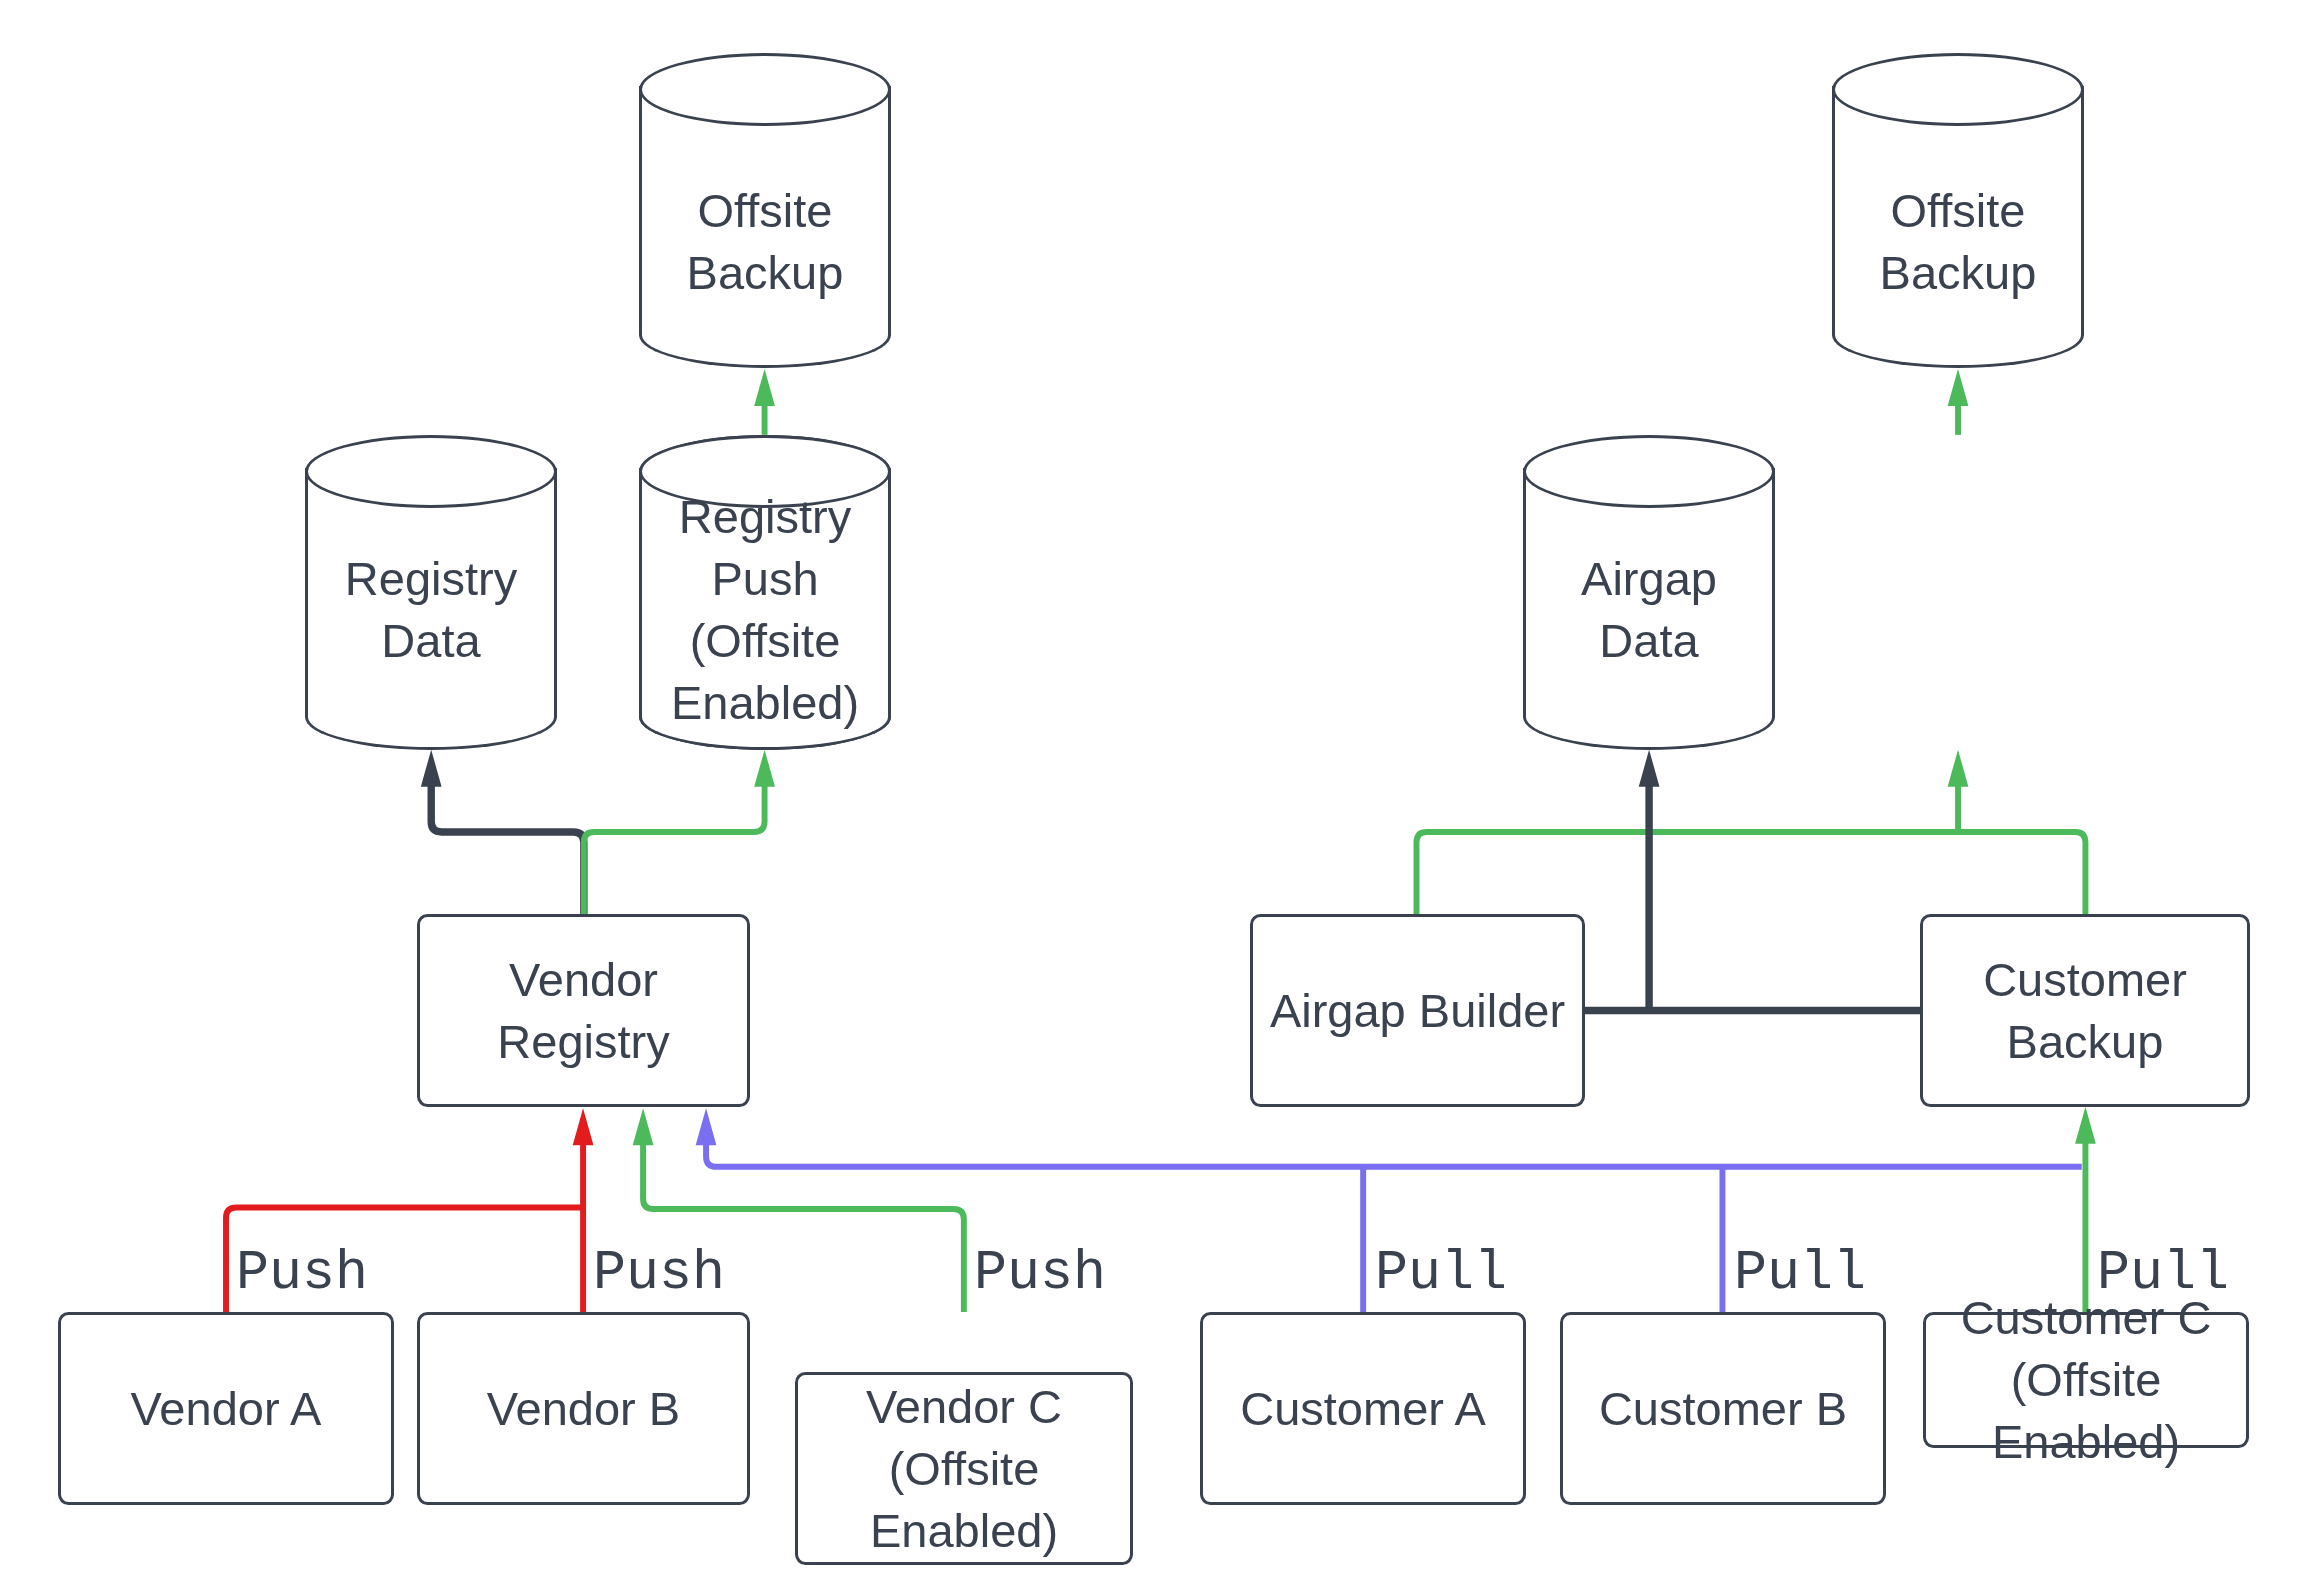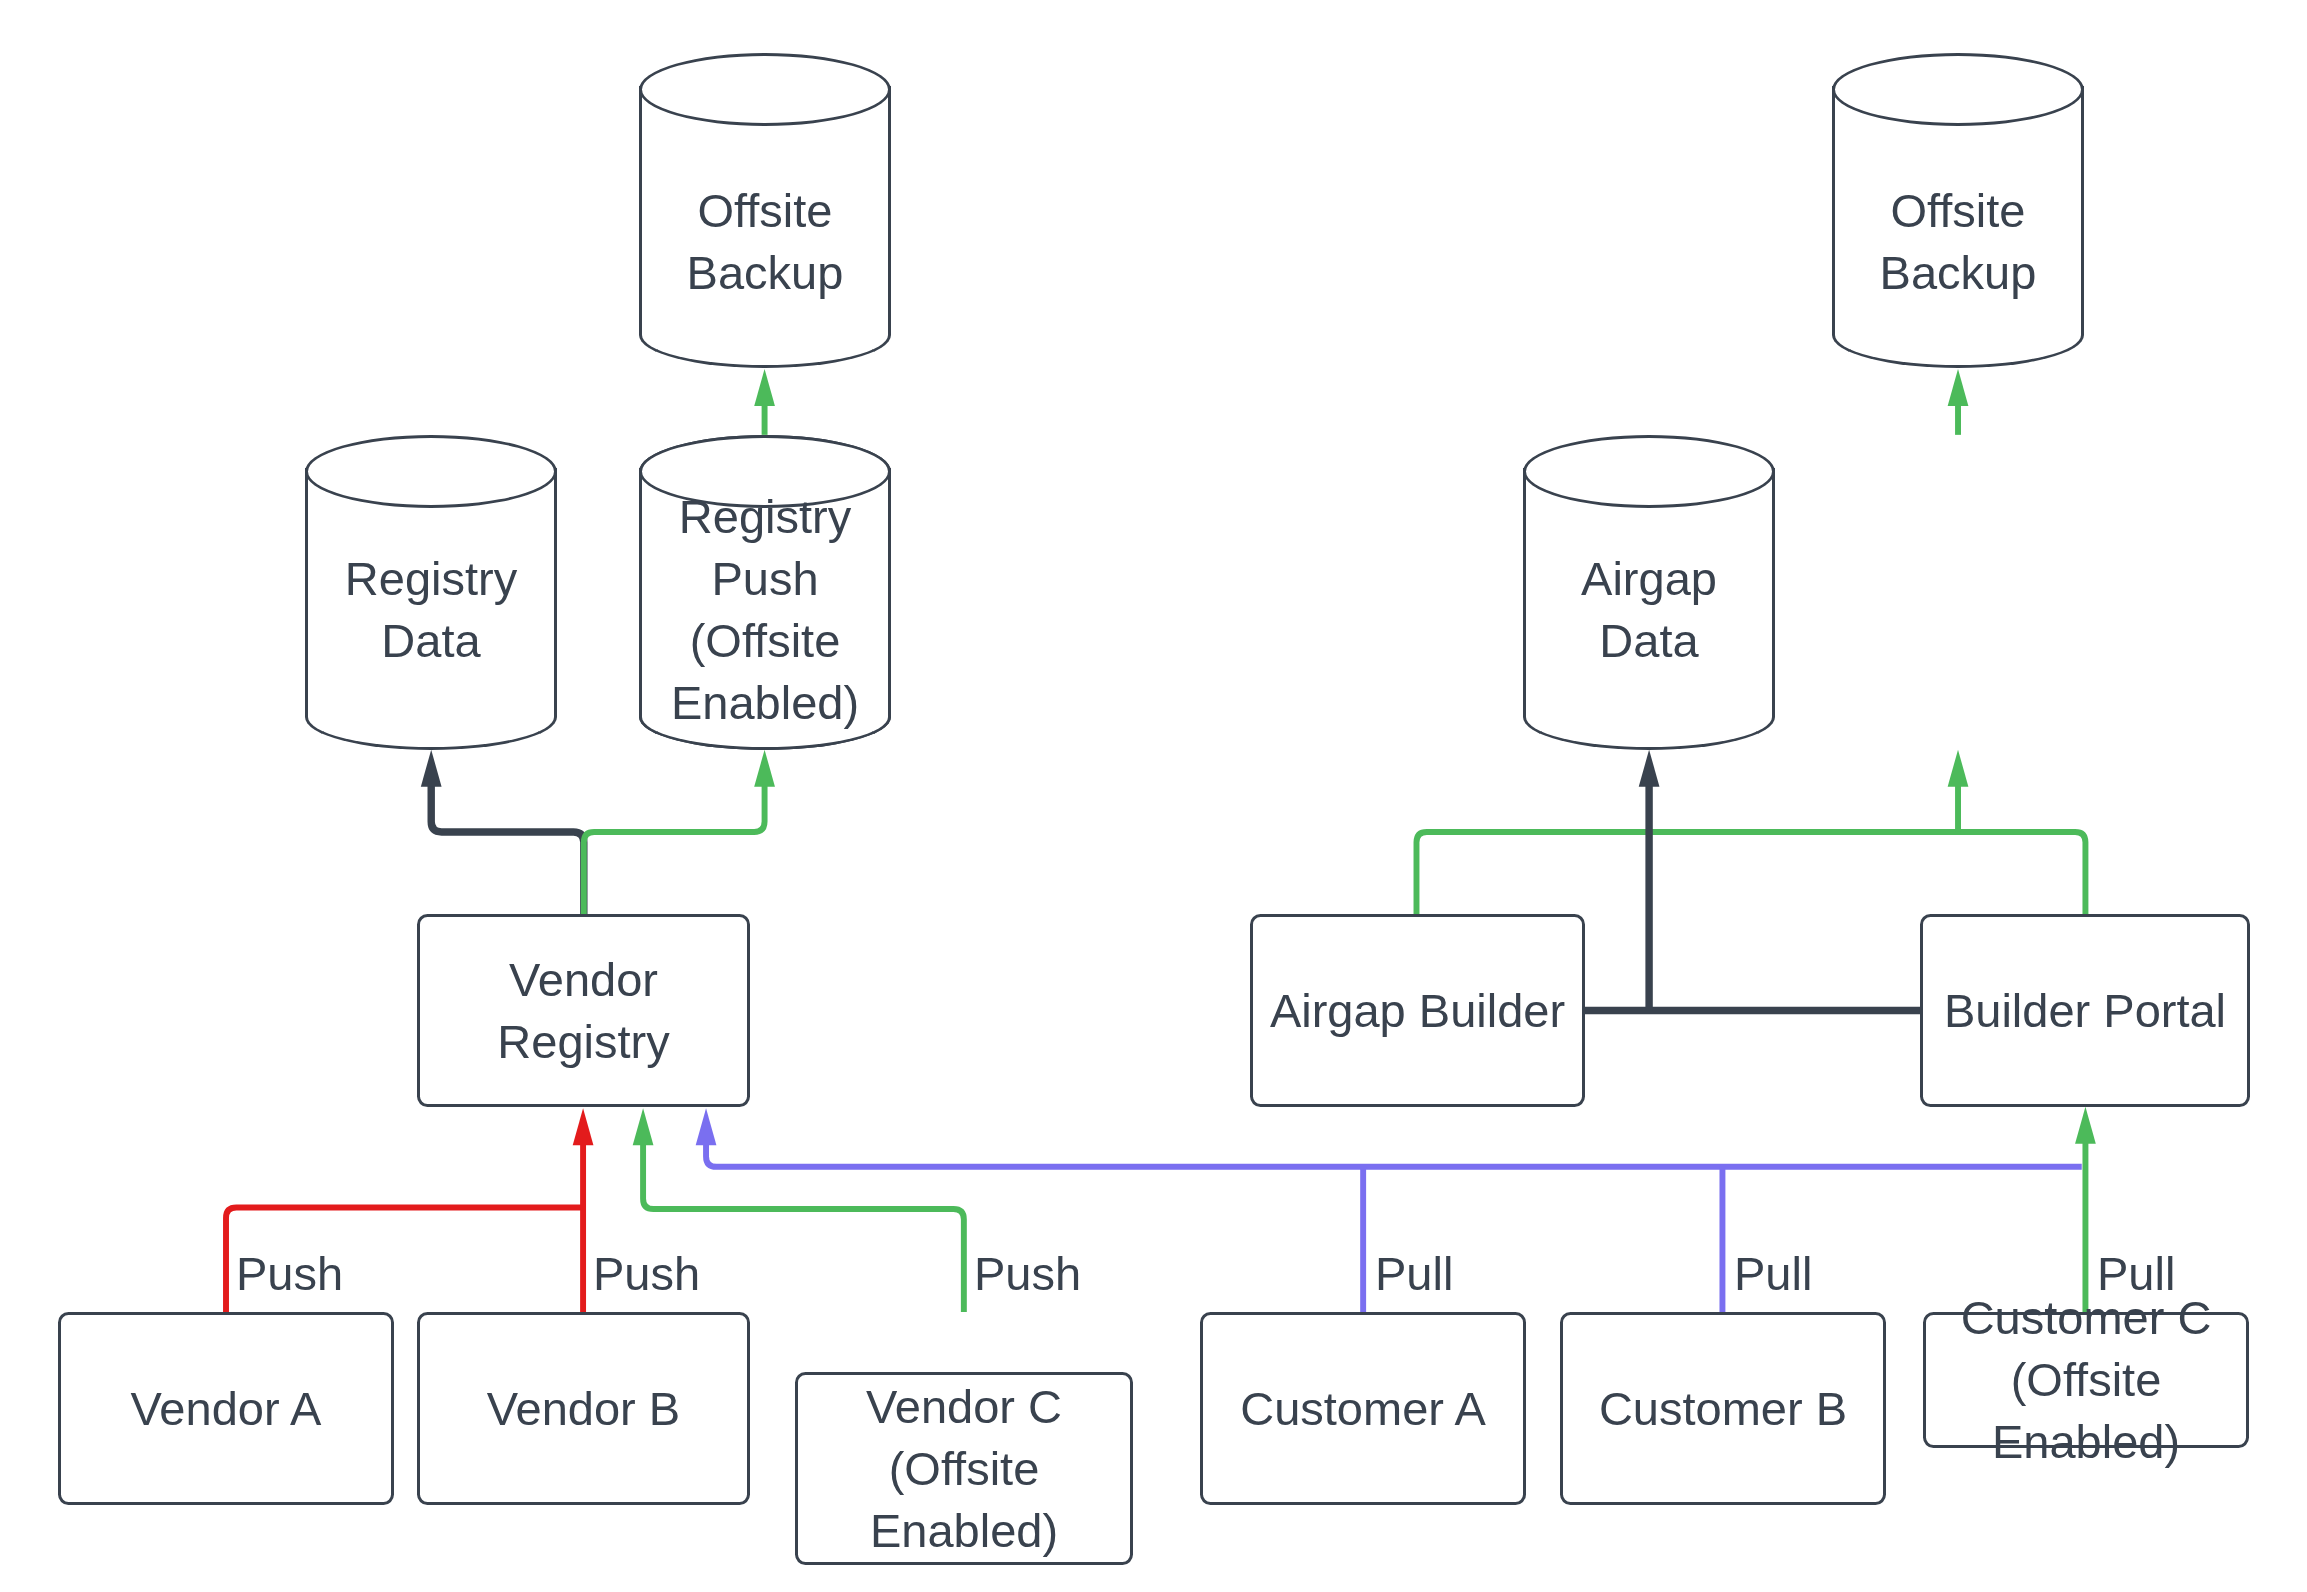--- a/index.html
+++ b/index.html
@@ -56,24 +56,25 @@
     background:#fff;
   }
   .cyl .lbl{
     position:absolute;
     left:4.4px;right:4.4px;top:-33px;bottom:0;
     display:flex;align-items:center;justify-content:center;
     padding:37px 4.4px 0 4.4px;
   }
   .elabel{
     position:absolute;
-    font-size:47px;
+    font-size:55px;
     line-height:56px;
     white-space:nowrap;
     color:var(--dark);
+    font-family:Liberation Mono, monospace;
   }
 </style>
 </head>
 <body>
 
 <div id="canvas">
 
   <svg id="wires" viewBox="0 0 3114 2149">
 
     <path class="e dark" d="M 788 1234 L 788 1137 Q 788 1123 774 1123 L 596 1123 Q 582 1123 582 1109 L 582 1058"></path>
@@ -138,21 +139,21 @@
       <span class="lbl" style="padding-top:30px">Offsite Backup</span>
     </div>
 
   <div class="box" style="left:417px;top:914px;width:333px;height:193px">
       <span class="lbl">Vendor Registry</span>
     </div>
   <div class="box" style="left:1250px;top:914px;width:335px;height:193px">
       <span class="lbl">Airgap Builder</span>
     </div>
   <div class="box" style="left:1920px;top:914px;width:330px;height:193px">
-      <span class="lbl">Builder Portal</span>
+      <span class="lbl">Customer Backup</span>
     </div>
 
   <div class="box" style="left:58px;top:1312px;width:336px;height:193px">
       <span class="lbl">Vendor A</span>
     </div>
   <div class="box" style="left:417px;top:1312px;width:333px;height:193px">
       <span class="lbl">Vendor B</span>
     </div>
   <div class="box" style="left:795px;top:1372px;width:338px;height:193px">
       <span class="lbl">Vendor C (Offsite Enabled)</span>

